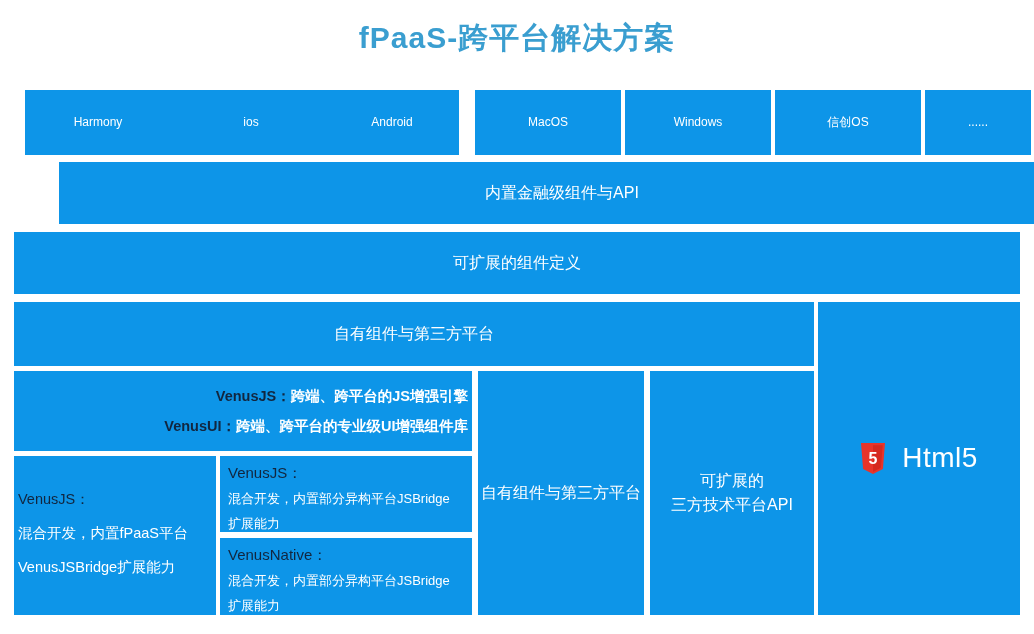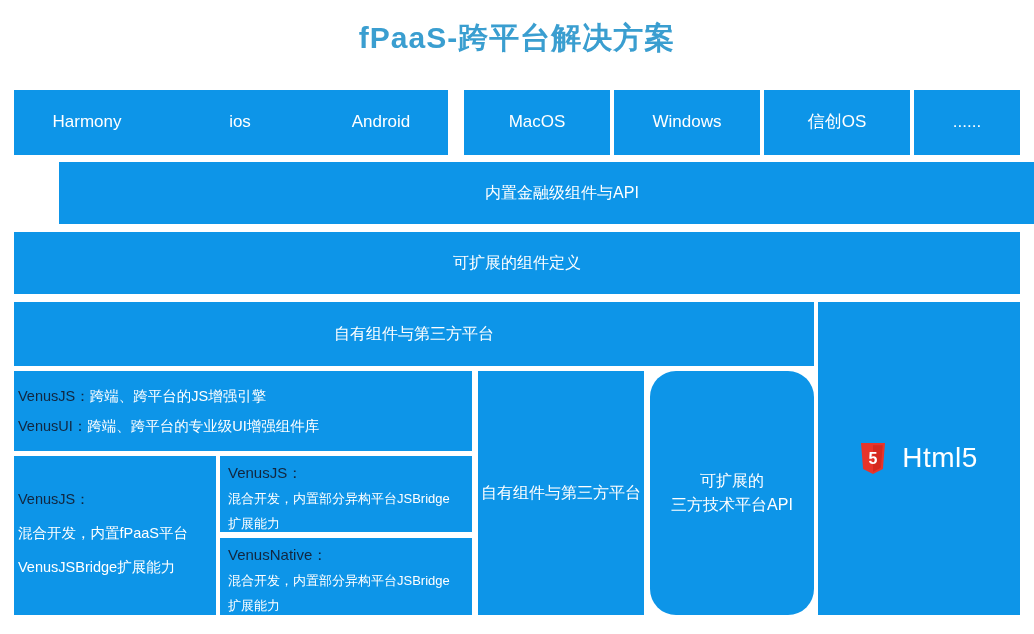--- a/index.html
+++ b/index.html
@@ -45,21 +45,21 @@
     justify-content: center;
     text-align: center;
     box-sizing: border-box;
     font-size: 15px;
     line-height: 1.45;
     overflow: hidden;
   }
 
   
   .os-row { top: 90px; height: 65px; }
-  .os-row.bx { font-size: 17px; }
+  .os-row.bx { font-size: 12px; margin-left: 11px; }
 
   
   .bar { left: 14px; width: 1006px; font-size: 16px; }
   .bar-1 { top: 162px; height: 62px; margin-left: 45px; }
   .bar-2 { top: 232px; height: 62px; }
 
   
   .own-row {
     left: 14px;
     top: 302px;
@@ -96,21 +96,22 @@
   }
 
   
   .venus-desc {
     left: 14px;
     top: 371px;
     width: 458px;
     height: 80px;
     display: block;
     padding: 10px 4px 4px 4px;
-    text-align: left;
+    text-align: right;
+    font-weight: bold;
   }
   .venus-desc .line {
     font-size: 14.5px;
     line-height: 30px;
     white-space: nowrap;
   }
   .k-dark { color: #12263f; }
   .k-white { color: #ffffff; }
 
   
@@ -152,21 +153,21 @@
   }
 
   
   .api-col {
     top: 371px;
     height: 244px;
     font-size: 16px;
     flex-direction: column;
   }
   .api-1 { left: 478px; width: 166px; }
-  .api-2 { left: 650px; width: 164px; border-radius: 26px; }
+  .api-2 { left: 650px; width: 164px; }
   .api-col .t { display: block; line-height: 1.5; }
 </style>
 </head>
 <body>
 
 <div class="page">
 
   <div class="title">fPaaS-跨平台解决方案</div>
 
   <div class="bx os-row" style="left:14px; width:146px;">

